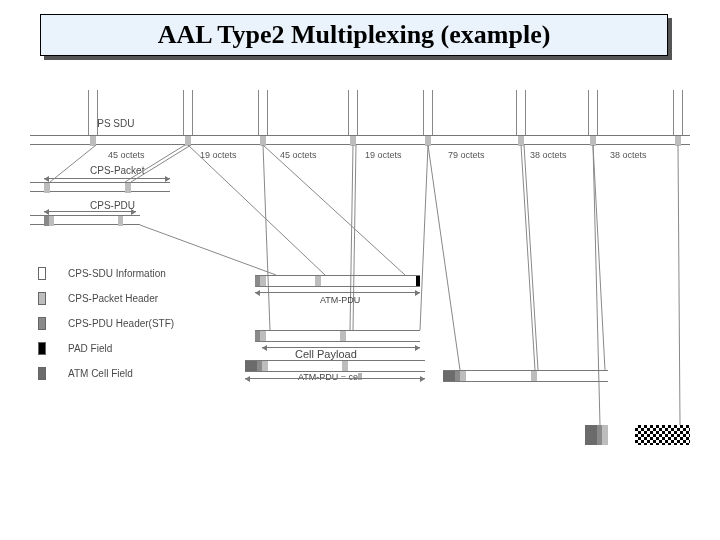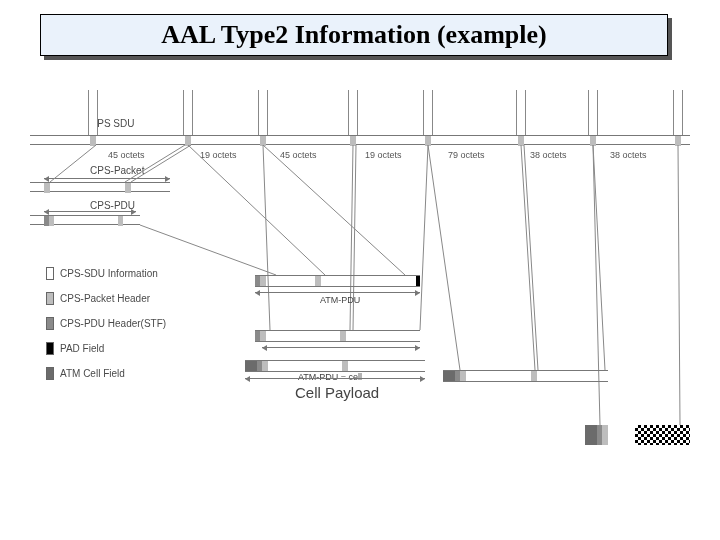--- a/index.html
+++ b/index.html
@@ -34,24 +34,25 @@
   }
   .lbl {
     position: absolute;
     font-family: Arial, sans-serif;
     font-size: 10px;
     color: #4a4a4a;
     white-space: nowrap;
   }
   .legend-row {
     position: absolute;
-    left: 16px;
+    left: 8px;
     height: 16px;
     display: flex;
     align-items: center;
+    gap: 16px;
   }
   .sw {
     width: 8px;
     height: 13px;
     border: 1px solid #666;
     margin-right: 6px;
   }
   .channel {
     position: absolute;
     width: 10px;
@@ -135,23 +136,22 @@
     width: 105px;
     height: 20px;
   }
   .blk { position:absolute; height:100%; }
   .atm1 .end { position:absolute; right:0; width:4px; height:100%; background:#000; }
   .cellpay-lbl {
     position: absolute;
     left: 265px;
     top: 248px;
     font-family: Arial, sans-serif;
-    font-size: 15px;
+    font-size: 11px;
     color: #444;
-    margin-top: 36px;
   }
   .atm-pdu-lbl-top {
     position: absolute;
     left: 290px;
     top: 195px;
     font-family: Arial, sans-serif;
     font-size: 9px;
     color: #444;
   }
   .atmcell-lbl {
@@ -184,21 +184,21 @@
       linear-gradient(-45deg,transparent 75%,#000 75%);
     background-size:6px 6px;
     background-position:0 0,0 3px,3px -3px,-3px 0;
     background-color:#fff;
   }
   svg.conn { position:absolute; top:0; left:0; pointer-events:none; }
 </style>
 </head>
 <body>
 
-<div class="title-box">AAL Type2 Information (example)</div>
+<div class="title-box">AAL Type2 Multiplexing (example)</div>
 
 <div class="diagram">
 
   <div class="lbl" style="top:18px; left:60px;">CPS SDU</div>
 
   <div class="channel" style="left:58px;"></div>
   <div class="channel" style="left:153px;"></div>
   <div class="channel" style="left:228px;"></div>
   <div class="channel" style="left:318px;"></div>
   <div class="channel" style="left:393px;"></div>

